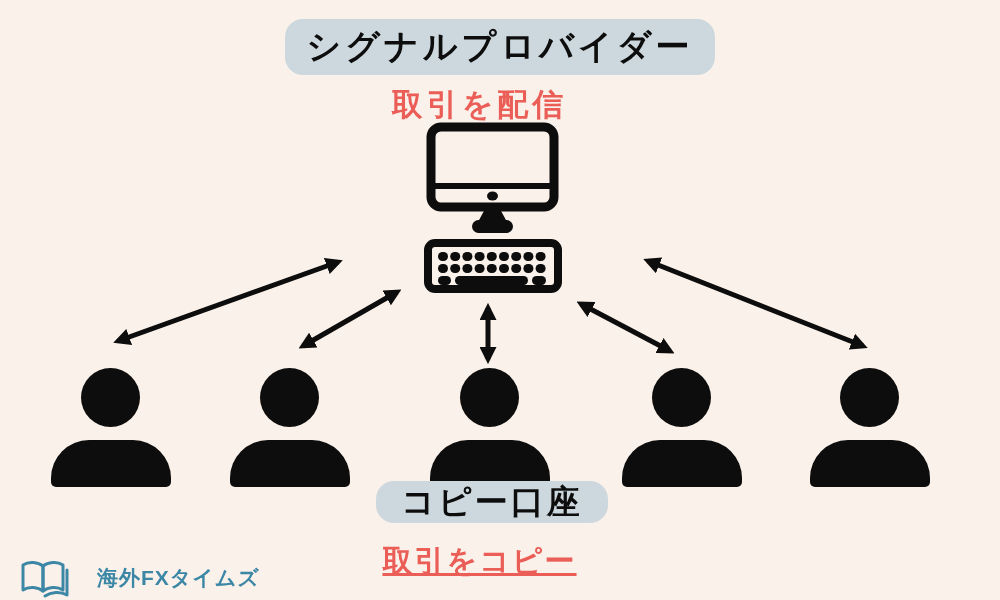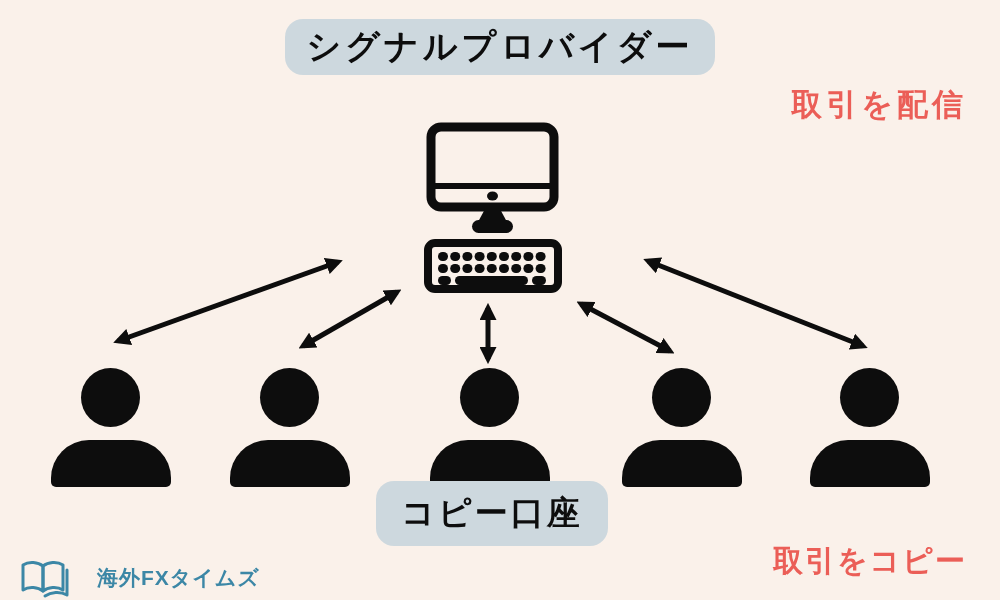--- a/index.html
+++ b/index.html
@@ -13,27 +13,27 @@
     background:var(--background);
     position:relative;overflow:hidden;
   }
   .stage{position:absolute;inset:0;width:1000px;height:600px;padding-left:44px;}
   .pill{
     position:absolute;background:var(--pill-bg);border-radius:18px;
     display:flex;align-items:center;justify-content:center;
     color:var(--ink);font-weight:bold;z-index:2;
   }
   .pill-top{left:285px;top:19px;width:430px;height:56px;font-size:34px;letter-spacing:4px;}
-  .pill-bottom{left:376px;top:481px;width:232px;height:65px;font-size:33px;letter-spacing:3px;}
+  .pill-bottom{left:376px;top:481px;width:232px;height:42px;font-size:33px;letter-spacing:3px;}
   .red-caption{
-    position:absolute;left:0;width:959px;text-align:right;
-    color:var(--accent-red);font-weight:bold;margin-left:8px;
+    position:absolute;left:0;width:959px;text-align:center;
+    color:var(--accent-red);font-weight:bold;
   }
   .red-top{top:84px;font-size:31px;letter-spacing:4px;}
-  .red-bottom{top:541px;font-size:30px;letter-spacing:2px;}
+  .red-bottom{top:541px;font-size:30px;letter-spacing:2px;text-decoration:underline;}
   .computer{position:absolute;left:422px;top:122px;color:var(--ink);}
   .arrows{position:absolute;inset:0;pointer-events:none;color:var(--ink);}
   .person{position:absolute;top:368px;width:120px;height:119px;z-index:1;}
   .person .head{
     position:absolute;left:30px;top:0;width:59px;height:59px;
     border-radius:50%;background:var(--ink);
   }
   .person .body{
     position:absolute;left:0;top:72px;width:120px;height:47px;
     border-radius:38px 38px 5px 5px;background:var(--ink);

